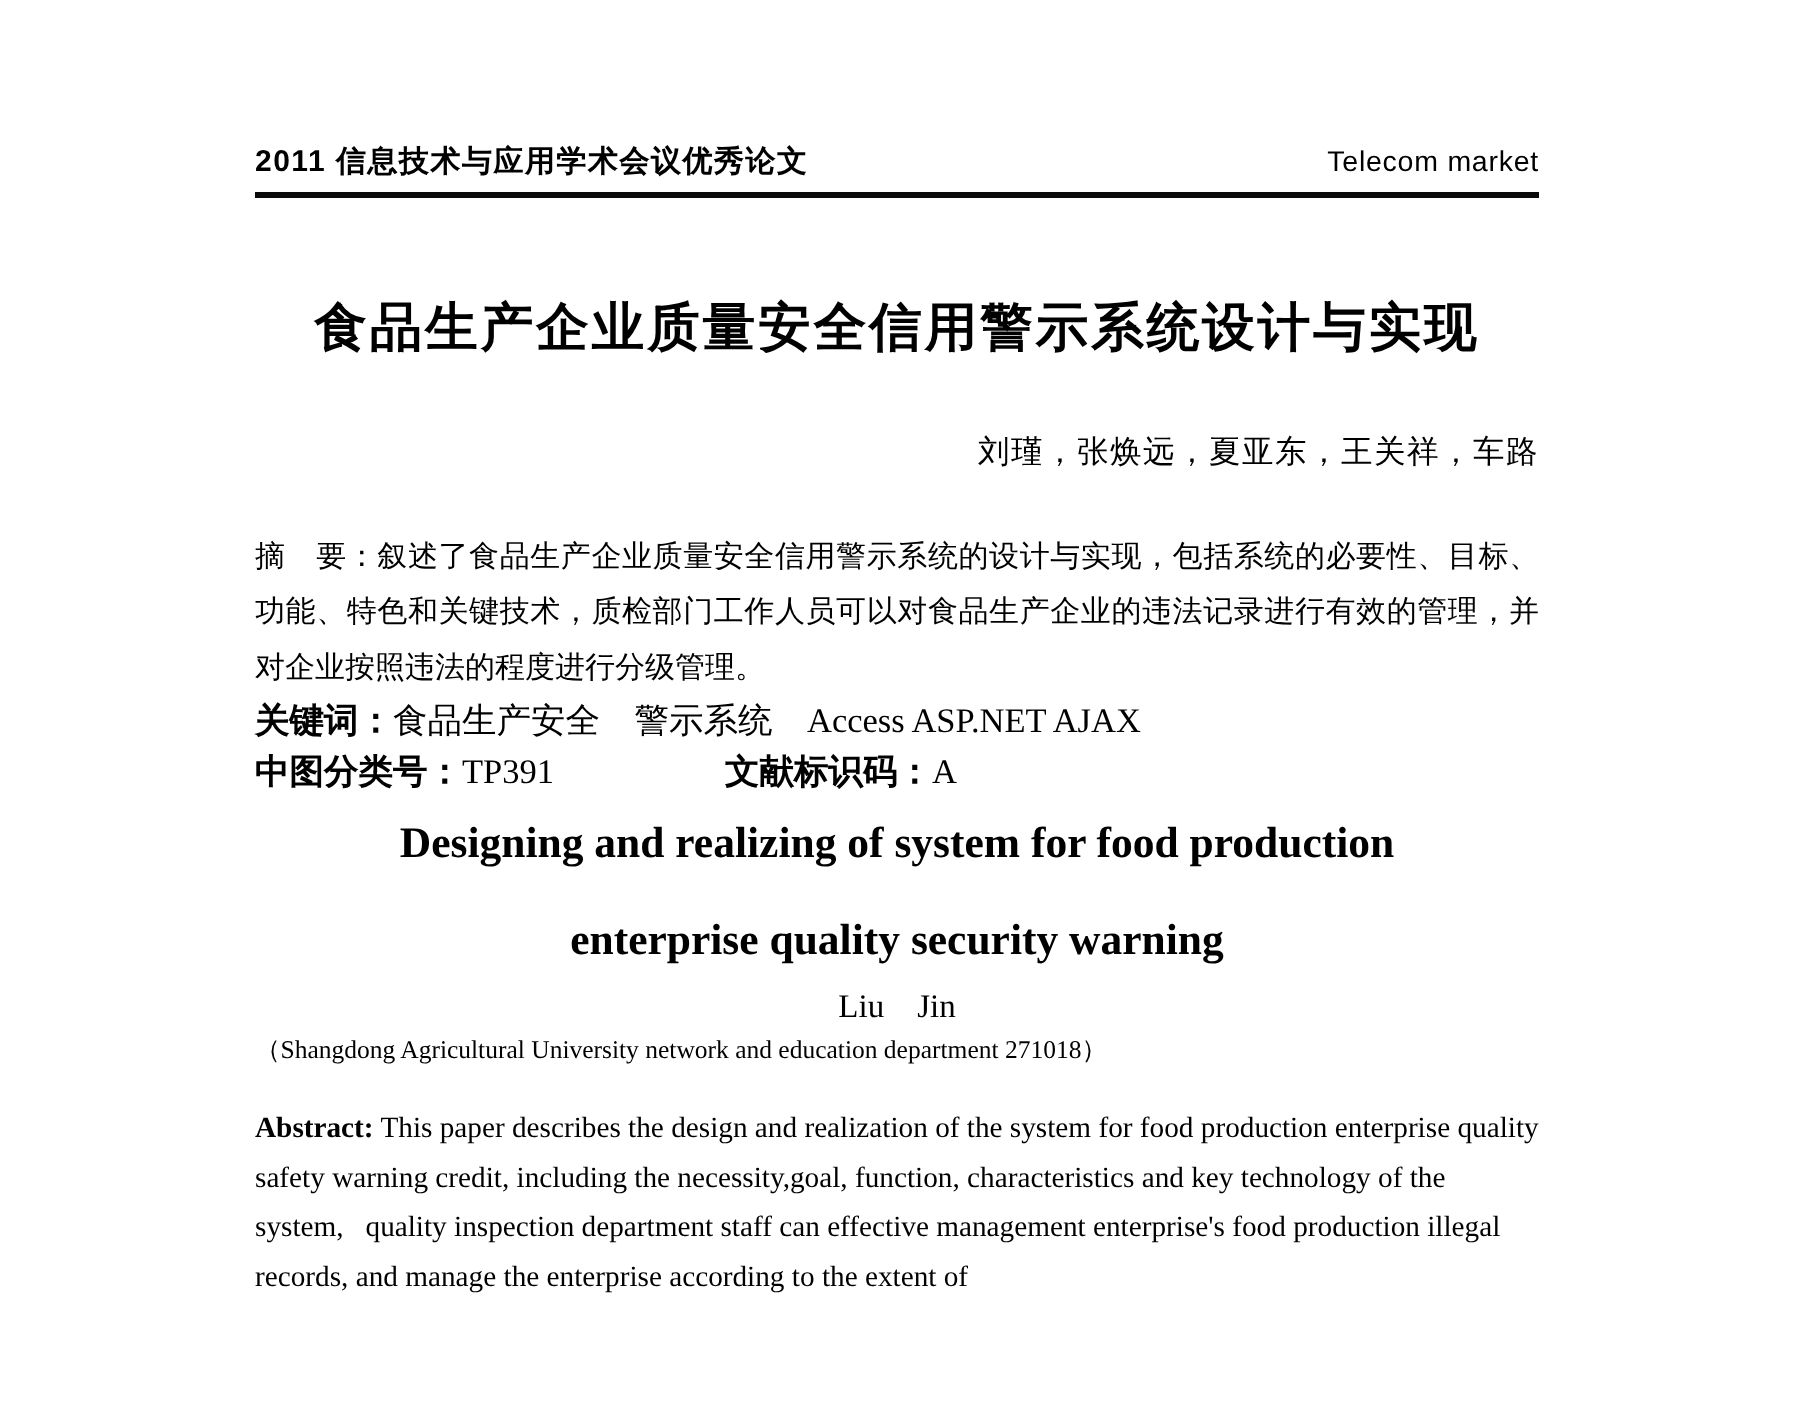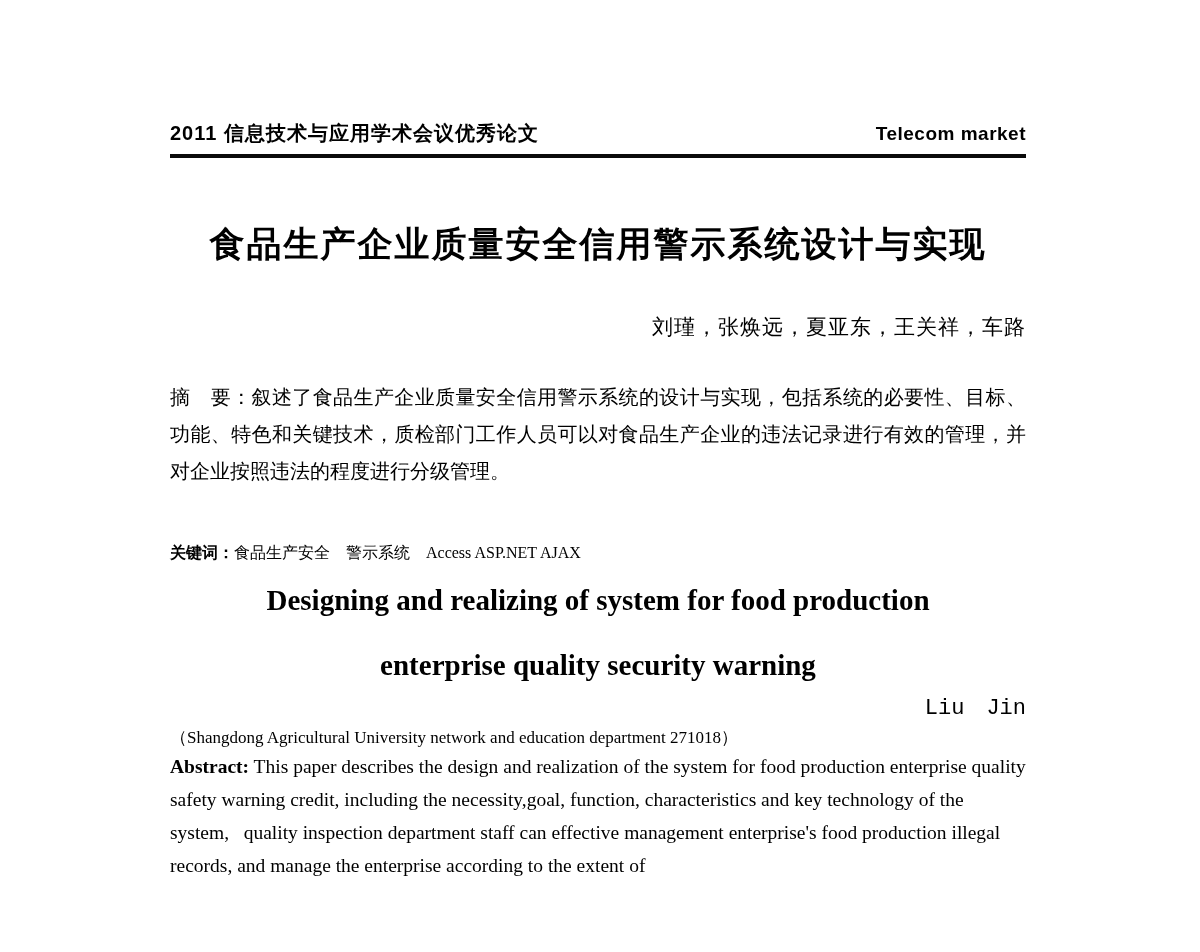--- a/index.html
+++ b/index.html
@@ -15,40 +15,40 @@
     width: 1200px;
     height: 952px;
     background: #ffffff;
     position: relative;
   }
   .content {
     position: absolute;
     left: 170px;
     top: 0;
     width: 856px;
-    padding-top: 120px;
+    padding-top: 94px;
   }
   
   .journal-header {
     display: flex;
     justify-content: space-between;
     align-items: baseline;
     border-bottom: 4px solid #0a0a0a;
     padding-bottom: 7px;
   }
   .journal-header .left {
     font-family: "Liberation Sans", "DejaVu Sans", sans-serif;
     font-size: 20px;
     font-weight: 600;
     letter-spacing: 1px;
   }
   .journal-header .right {
     font-family: "Liberation Sans", "DejaVu Sans", sans-serif;
     font-size: 19px;
-    font-weight: 700;
+    font-weight: 400;
     letter-spacing: 0.5px;
   }
   
   .title-cn {
     margin-top: 64px;
     text-align: center;
     font-size: 35px;
     font-weight: 700;
     letter-spacing: 2px;
     line-height: 46px;
@@ -68,52 +68,51 @@
   }
   
   .abstract-cn {
     margin-top: 37px;
     font-size: 20px;
     line-height: 37px;
     text-align: justify;
   }
   .abstract-cn .label { font-weight: 400; }
   .meta-line {
-    font-size: 16px;
+    font-size: 23px;
     line-height: 34px;
-    margin-top: 46px;
   }
   .meta-line .label { font-weight: 700; }
   .prewrap { white-space: pre-wrap; }
   .clc-line { display: flex; }
   .doc-code { margin-left: 114px; }
   
   .title-en {
     text-align: center;
     font-size: 29px;
     font-weight: 700;
     line-height: 40px;
   }
   .title-en.line1 { margin-top: 10px; }
   .title-en.line2 { margin-top: 25px; }
   .author-en {
     margin-top: 9px;
-    text-align: right;
+    text-align: center;
     font-size: 22px;
     line-height: 30px;
-    font-family: Liberation Mono, monospace;
   }
   .affiliation-en {
     margin-top: 2px;
     text-align: left;
     font-size: 17px;
     line-height: 24px;
   }
   
   .abstract-en {
+    margin-top: 24px;
     font-size: 19.5px;
     line-height: 33px;
     text-align: left;
   }
   .abstract-en .label { font-weight: 700; }
 </style>
 </head>
 <body>
 
 <div class="page">
@@ -130,20 +129,28 @@
 
 
     <p class="abstract-cn">
       <span class="label prewrap">摘　要：</span><span class="text">叙述了食品生产企业质量安全信用警示系统的设计与实现，包括系统的必要性、目标、功能、特色和关键技术，质检部门工作人员可以对食品生产企业的违法记录进行有效的管理，并对企业按照违法的程度进行分级管理。</span>
     </p>
 
     <p class="meta-line">
       <span class="label">关键词：</span><span class="prewrap">食品生产安全　警示系统　Access ASP.NET AJAX</span>
     </p>
 
+    <p class="meta-line clc-line">
+      <span>
+        <span class="label">中图分类号：</span><span>TP391</span>
+      </span>
+      <span class="doc-code">
+        <span class="label">文献标识码：</span><span>A</span>
+      </span>
+    </p>
 
     <h2 class="title-en line1">Designing and realizing of system for food production</h2>
 
     <h2 class="title-en line2">enterprise quality security warning</h2>
 
     <div class="author-en prewrap">Liu　Jin</div>
 
     <div class="affiliation-en">（Shangdong Agricultural University network and education department 271018）</div>
 
     <p class="abstract-en">

